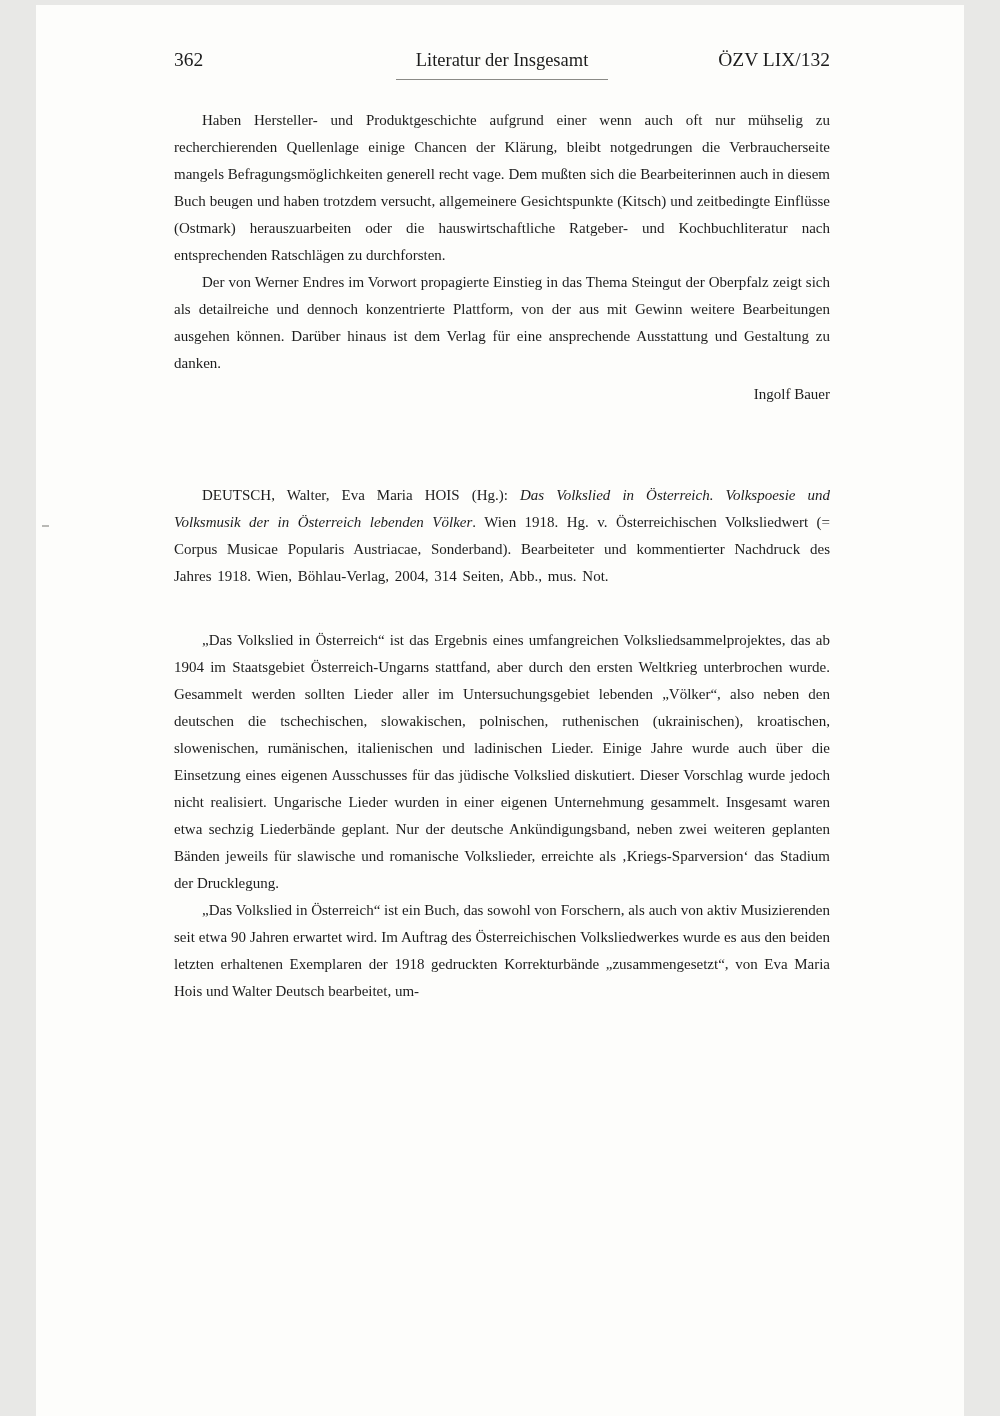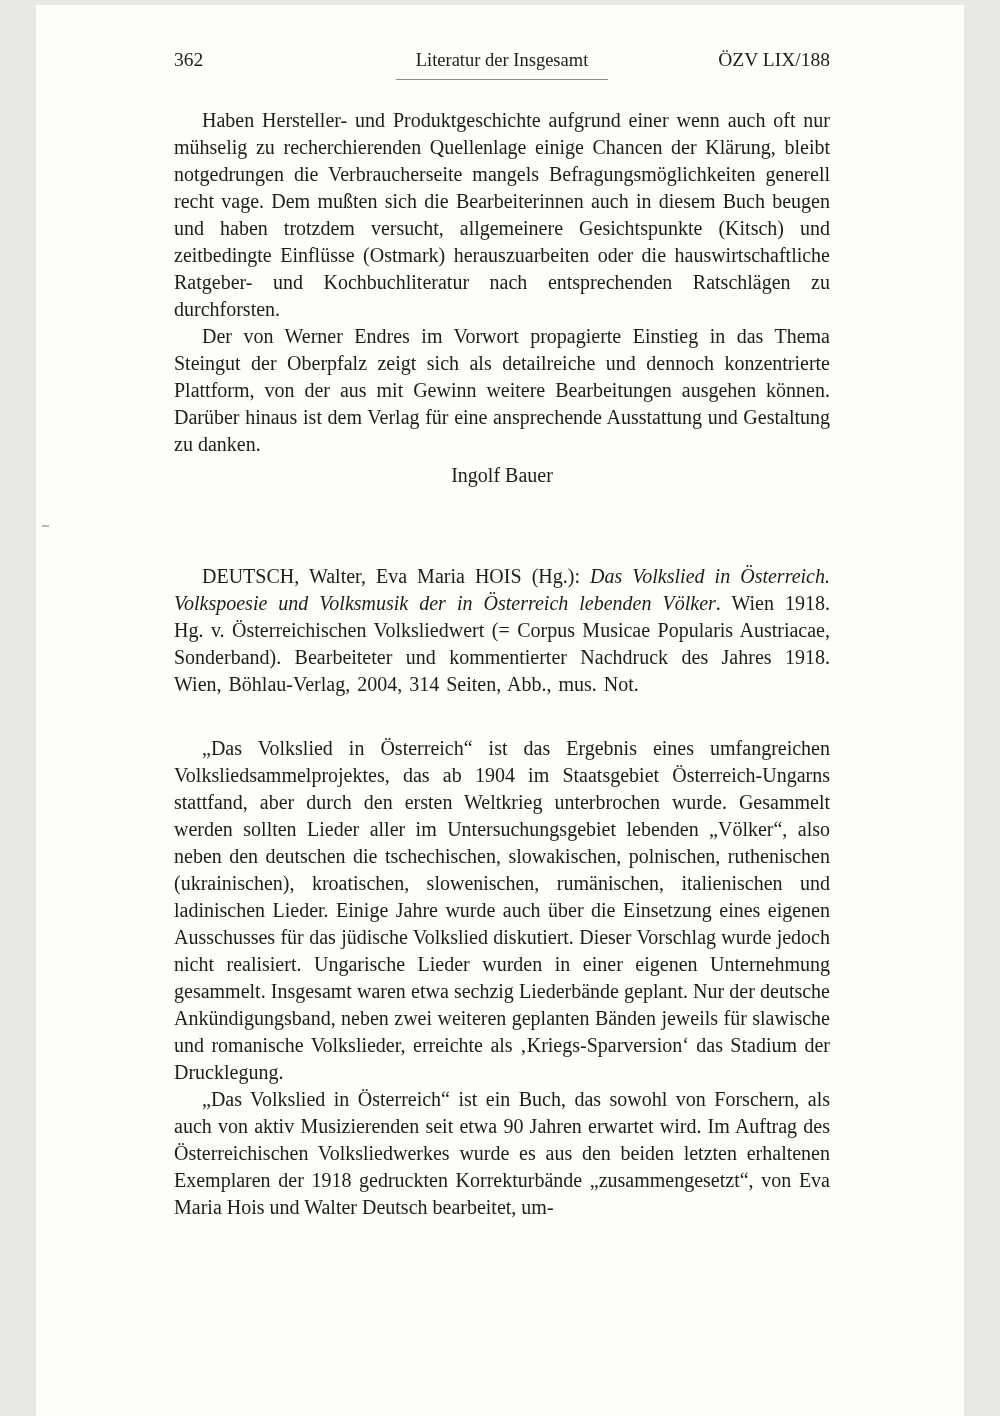--- a/index.html
+++ b/index.html
@@ -46,32 +46,32 @@
     margin: 6px auto 0 auto;
   }
   .page-header .journal-ref {
     position: absolute;
     right: 0;
     top: 0;
   }
   
   .page-body {
     margin-top: 34px;
-    font-size: 20px;
+    font-size: 15px;
     line-height: 27px;
     text-align: justify;
   }
   .page-body p {
     margin: 0;
   }
   .indent {
     text-indent: 28px;
   }
   .signature {
-    text-align: center;
+    text-align: right;
     margin-top: 4px !important;
   }
   .citation {
     margin-top: 74px !important;
     word-spacing: 2px;
   }
   .citation i {
     font-style: italic;
   }
   .body-para-first {
@@ -93,21 +93,21 @@
 <div class="scan-page">
 
   <div class="scan-artifact"></div>
 
   <header class="page-header">
     <span class="page-number">362</span>
     <div class="header-center">
       <span>Literatur der Insgesamt</span>
       <div class="header-rule"></div>
     </div>
-    <span class="journal-ref">ÖZV LIX/188</span>
+    <span class="journal-ref">ÖZV LIX/132</span>
   </header>
 
   <main class="page-body">
 
     <p class="indent">Haben Hersteller- und Produktgeschichte aufgrund einer wenn auch oft nur mühselig zu recherchierenden Quellenlage einige Chancen der Klärung, bleibt notgedrungen die Verbraucherseite mangels Befragungsmöglichkeiten generell recht vage. Dem mußten sich die Bearbeiterinnen auch in diesem Buch beugen und haben trotzdem versucht, allgemeinere Gesichtspunkte (Kitsch) und zeitbedingte Einflüsse (Ostmark) herauszuarbeiten oder die hauswirtschaftliche Ratgeber- und Kochbuchliteratur nach entsprechenden Ratschlägen zu durchforsten.</p>
 
     <p class="indent">Der von Werner Endres im Vorwort propagierte Einstieg in das Thema Steingut der Oberpfalz zeigt sich als detailreiche und dennoch konzentrierte Plattform, von der aus mit Gewinn weitere Bearbeitungen ausgehen können. Darüber hinaus ist dem Verlag für eine ansprechende Ausstattung und Gestaltung zu danken.</p>
 
     <p class="signature">Ingolf Bauer</p>
 

